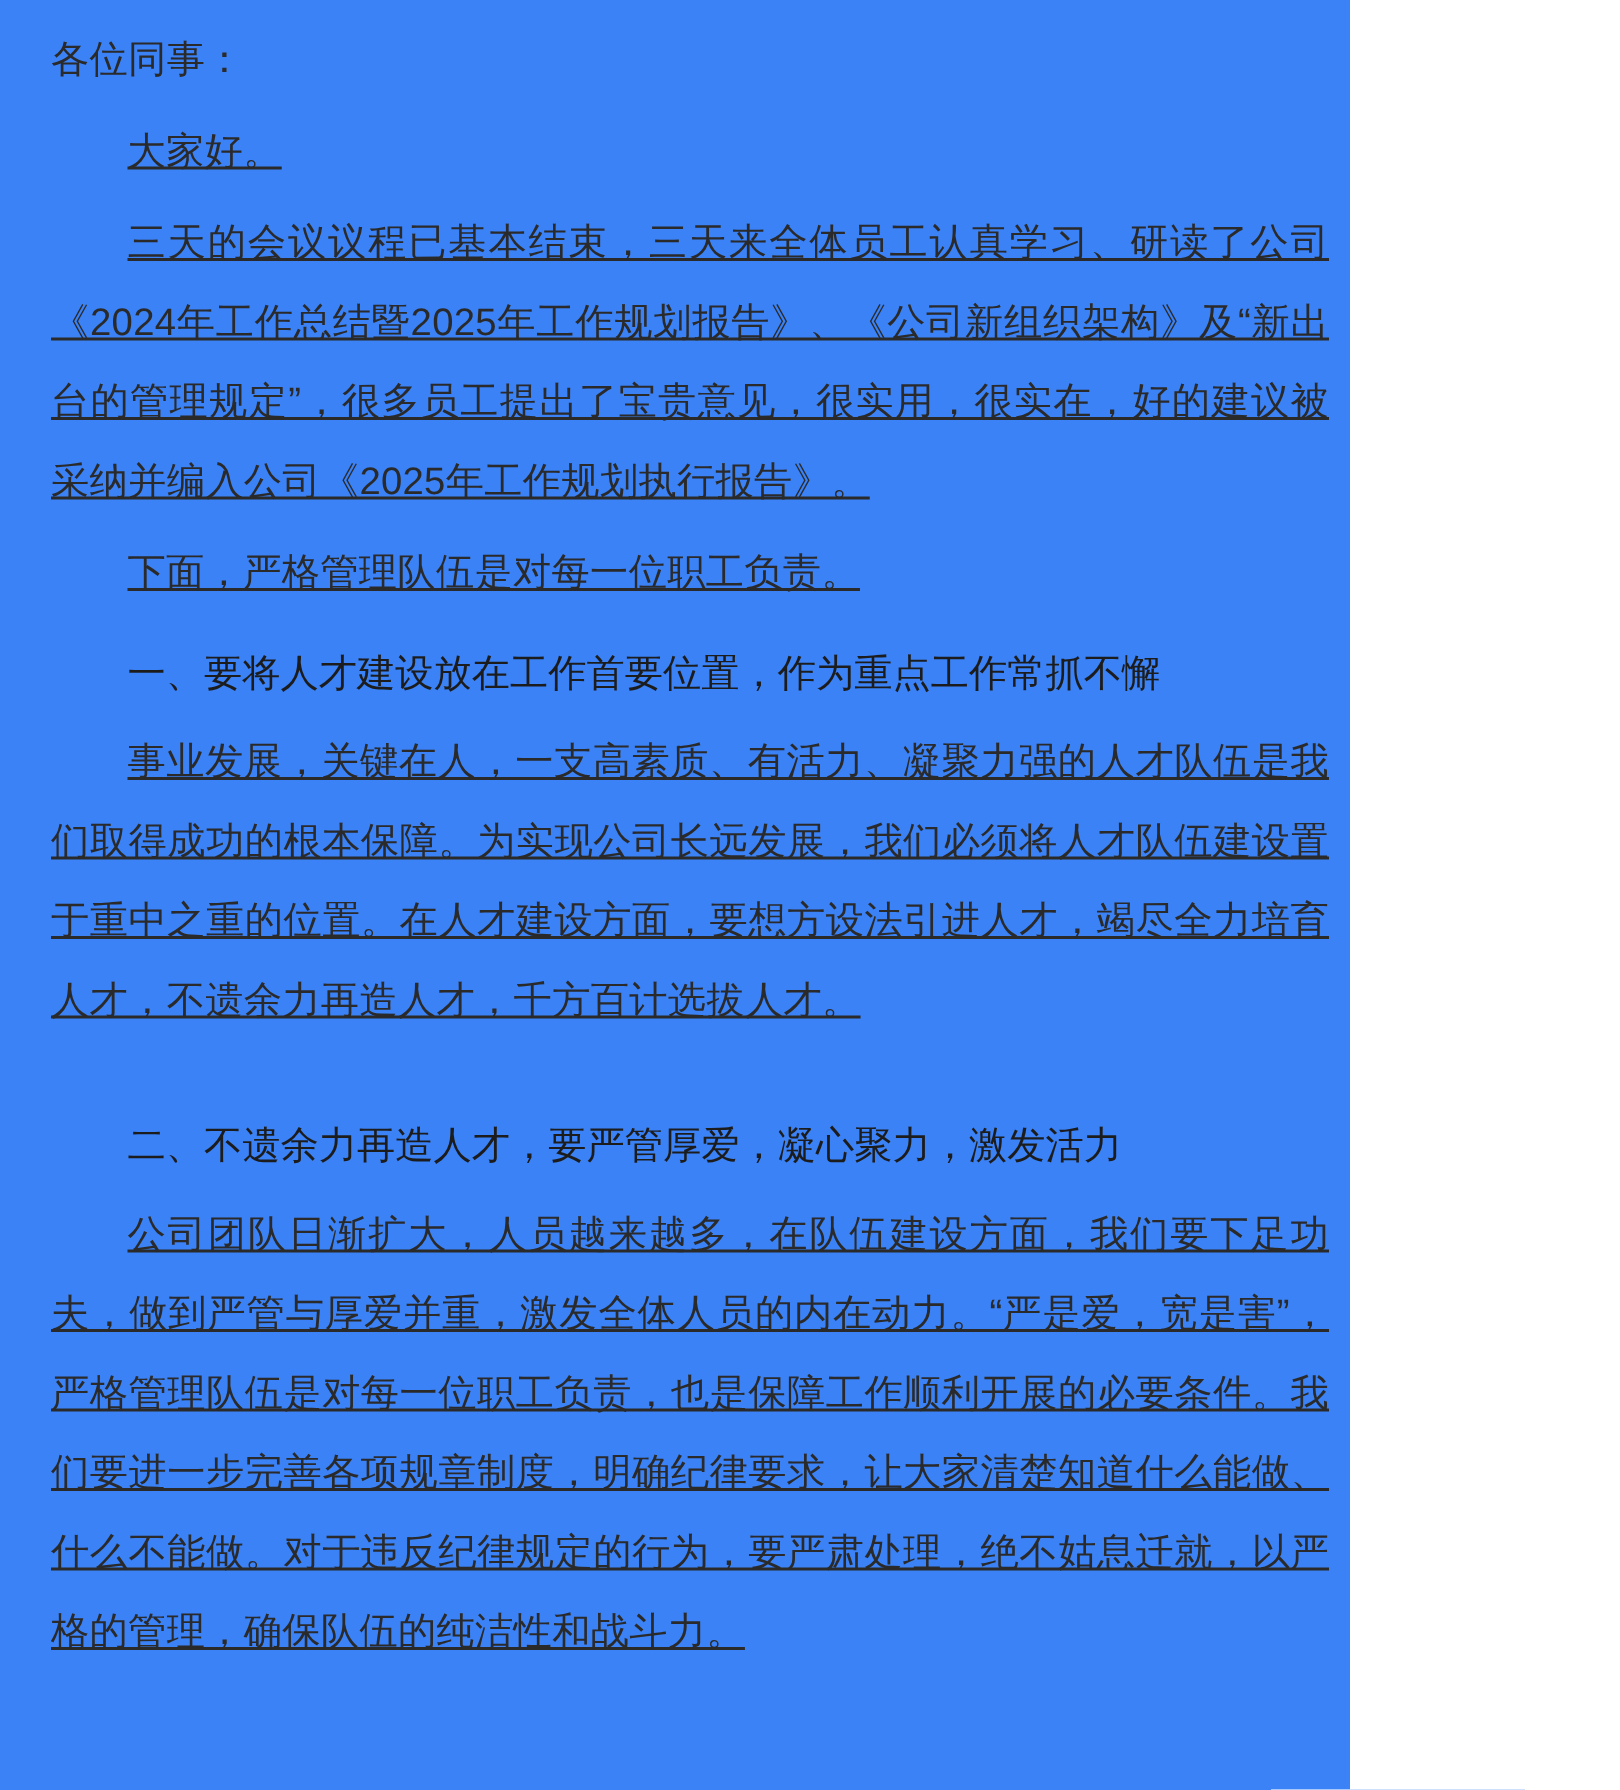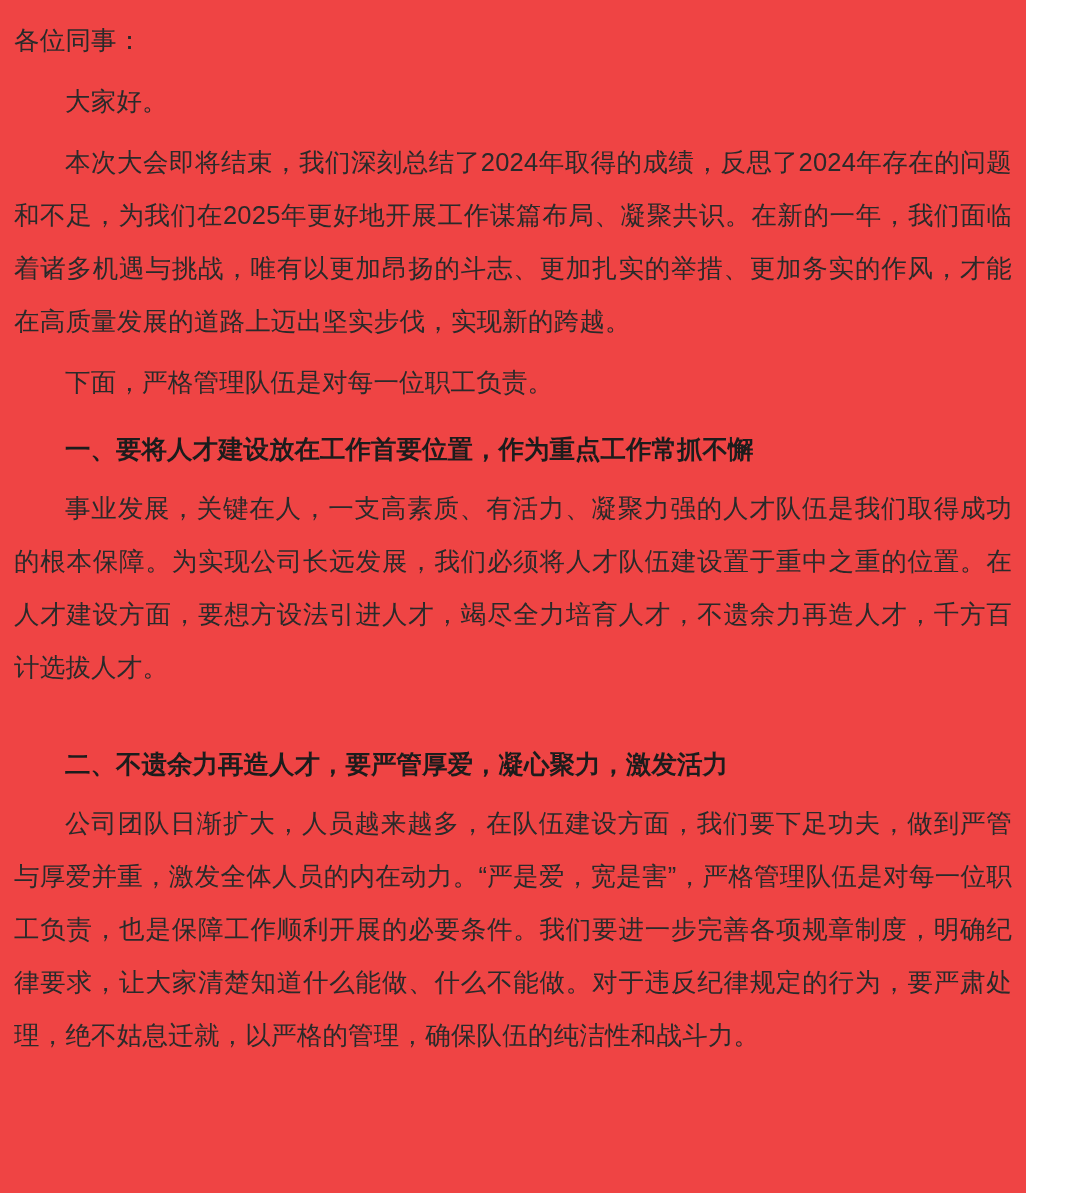--- a/index.html
+++ b/index.html
@@ -8,66 +8,68 @@
     background: #ffffff;
   }
   body {
     width: 1080px;
     min-height: 1193px;
     font-family: "Liberation Sans", "DejaVu Sans", sans-serif;
     color: #2b2b2b;
     position: relative;
   }
   .page {
-    width: 1026px;
+    width: 900px;
     min-height: 1193px;
     box-sizing: border-box;
     display: flex;
     flex-direction: column;
-    background: #ef4444;
+    background: #3b82f6;
+    padding-left: 20px;
   }
   .article {
     flex: 1 1 auto;
     padding: 14px 14px 0 14px;
     box-sizing: border-box;
   }
   .para {
     font-size: 25.5px;
     line-height: 53px;
     letter-spacing: 0.2px;
     margin: 0 0 8px 0;
     text-align: justify;
     color: #2a2a2a;
   }
   .indent {
     text-indent: 2em;
+    text-decoration: underline;
   }
   .heading {
     font-size: 25.5px;
     line-height: 53px;
-    font-weight: bold;
+    font-weight: normal;
     margin: 14px 0 6px 0;
     text-indent: 2em;
     color: #1c1c1c;
   }
   .spacer-md { height: 22px; }
 </style>
 </head>
 <body>
 
 <div class="page">
 
   <div class="article">
 
     <p class="para">各位同事：</p>
 
     <p class="para indent">大家好。</p>
 
+    <p class="para indent">三天的会议议程已基本结束，三天来全体员工认真学习、研读了公司《2024年工作总结暨2025年工作规划报告》、《公司新组织架构》及“新出台的管理规定”，很多员工提出了宝贵意见，很实用，很实在，好的建议被采纳并编入公司《2025年工作规划执行报告》。</p>
 
-    <p class="para indent">本次大会即将结束，我们深刻总结了2024年取得的成绩，反思了2024年存在的问题和不足，为我们在2025年更好地开展工作谋篇布局、凝聚共识。在新的一年，我们面临着诸多机遇与挑战，唯有以更加昂扬的斗志、更加扎实的举措、更加务实的作风，才能在高质量发展的道路上迈出坚实步伐，实现新的跨越。</p>
 
     <p class="para indent">下面，严格管理队伍是对每一位职工负责。</p>
 
     <h2 class="heading">一、要将人才建设放在工作首要位置，作为重点工作常抓不懈</h2>
 
     <p class="para indent">事业发展，关键在人，一支高素质、有活力、凝聚力强的人才队伍是我们取得成功的根本保障。为实现公司长远发展，我们必须将人才队伍建设置于重中之重的位置。在人才建设方面，要想方设法引进人才，竭尽全力培育人才，不遗余力再造人才，千方百计选拔人才。</p>
 
     <div class="spacer-md"></div>
 
     <h2 class="heading">二、不遗余力再造人才，要严管厚爱，凝心聚力，激发活力</h2>

